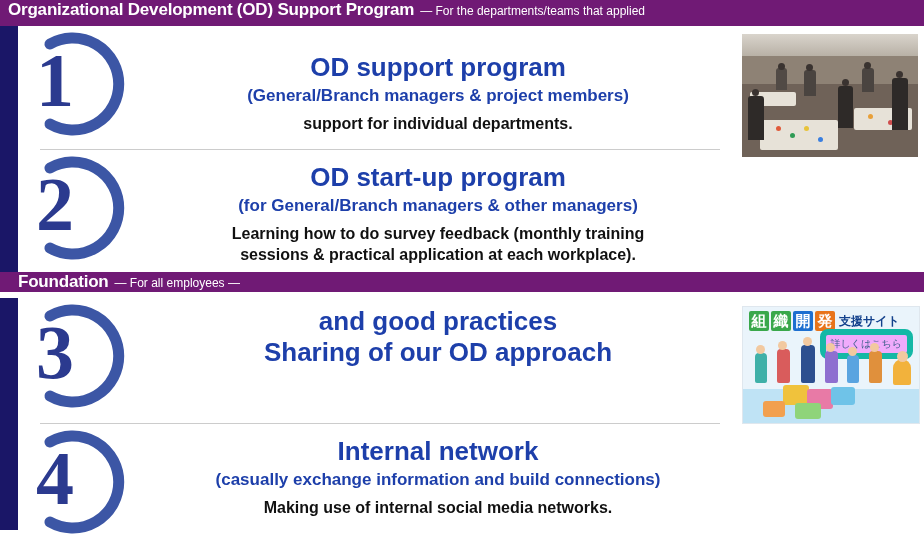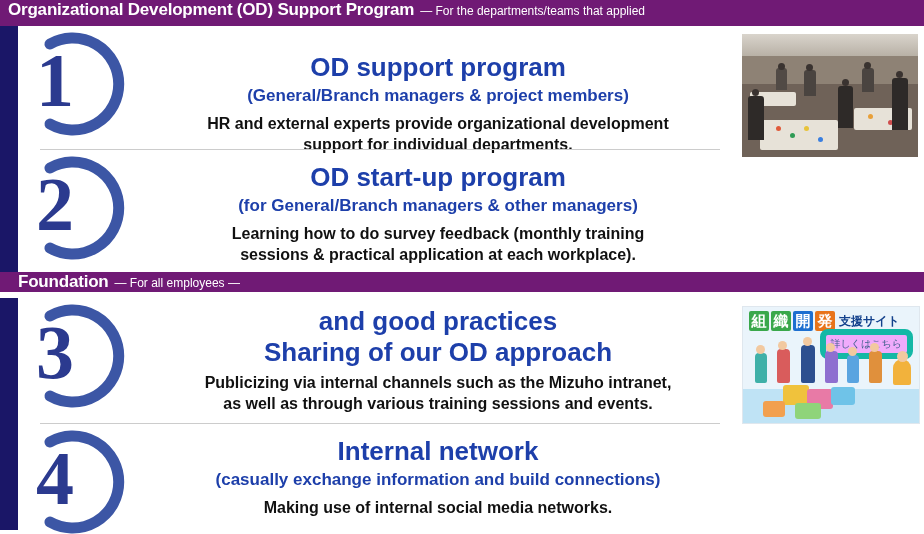--- a/index.html
+++ b/index.html
@@ -282,21 +282,20 @@
   <div class="numeral-wrap">
     <svg class="swoosh" viewBox="0 0 104 104">
       <path d="M20 12 A46 46 0 1 1 20 92" fill="none" stroke="#3c56a5" stroke-width="11" stroke-linecap="round"></path>
     </svg>
     <div class="numeral">1</div>
   </div>
   <div class="text-block" id="text-1">
     <div class="title-main">OD support program</div>
     <div class="title-sub">(General/Branch managers &amp; project members)</div>
     <div class="body-text">
-      <div>HR and external experts provide organizational development</div>
       <div>support for individual departments.</div>
     </div>
   </div>
 </div>
 
 <div id="photo-workshop">
   <div class="ph-ceiling"></div>
   <div class="ph-wall"></div>
   <div class="ph-floor"></div>
 
@@ -359,24 +358,20 @@
 <div class="row" id="row-3">
   <div class="numeral-wrap">
     <svg class="swoosh" viewBox="0 0 104 104">
       <path d="M20 12 A46 46 0 1 1 20 92" fill="none" stroke="#3c56a5" stroke-width="11" stroke-linecap="round"></path>
     </svg>
     <div class="numeral">3</div>
   </div>
   <div class="text-block" id="text-3">
     <div class="title-main">and good practices</div>
     <div class="title-main">Sharing of our OD approach</div>
-    <div class="body-text">
-      <div>Publicizing via internal channels such as the Mizuho intranet,</div>
-      <div>as well as through various training sessions and events.</div>
-    </div>
   </div>
 </div>
 
 <div id="thumb-od-site">
   <div class="site-banner">
     <span class="kanji-box kb-green">組</span>
     <span class="kanji-box kb-green">織</span>
     <span class="kanji-box kb-blue">開</span>
     <span class="kanji-box kb-orange">発</span>
     <span class="site-banner-text">支援サイト</span>

